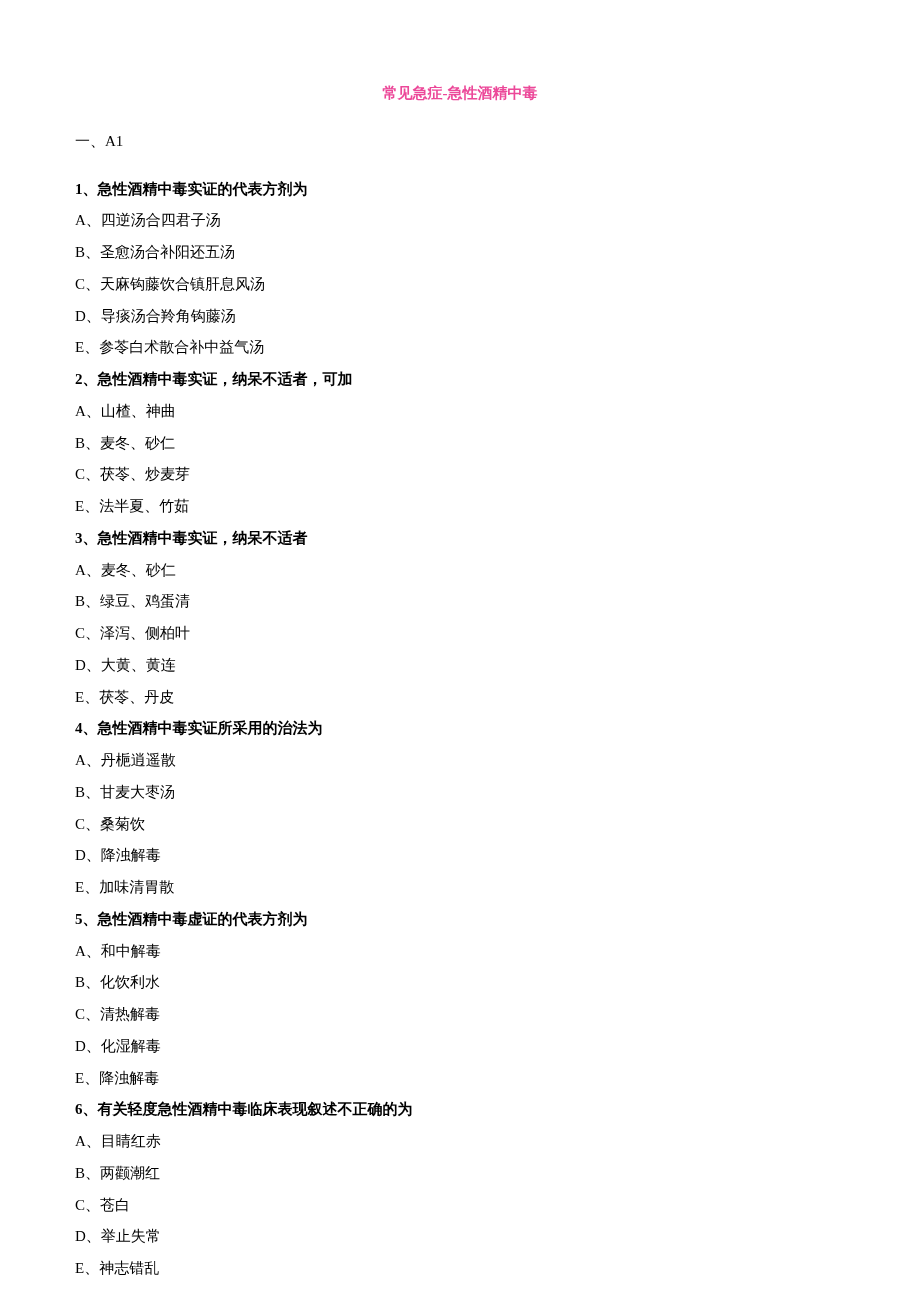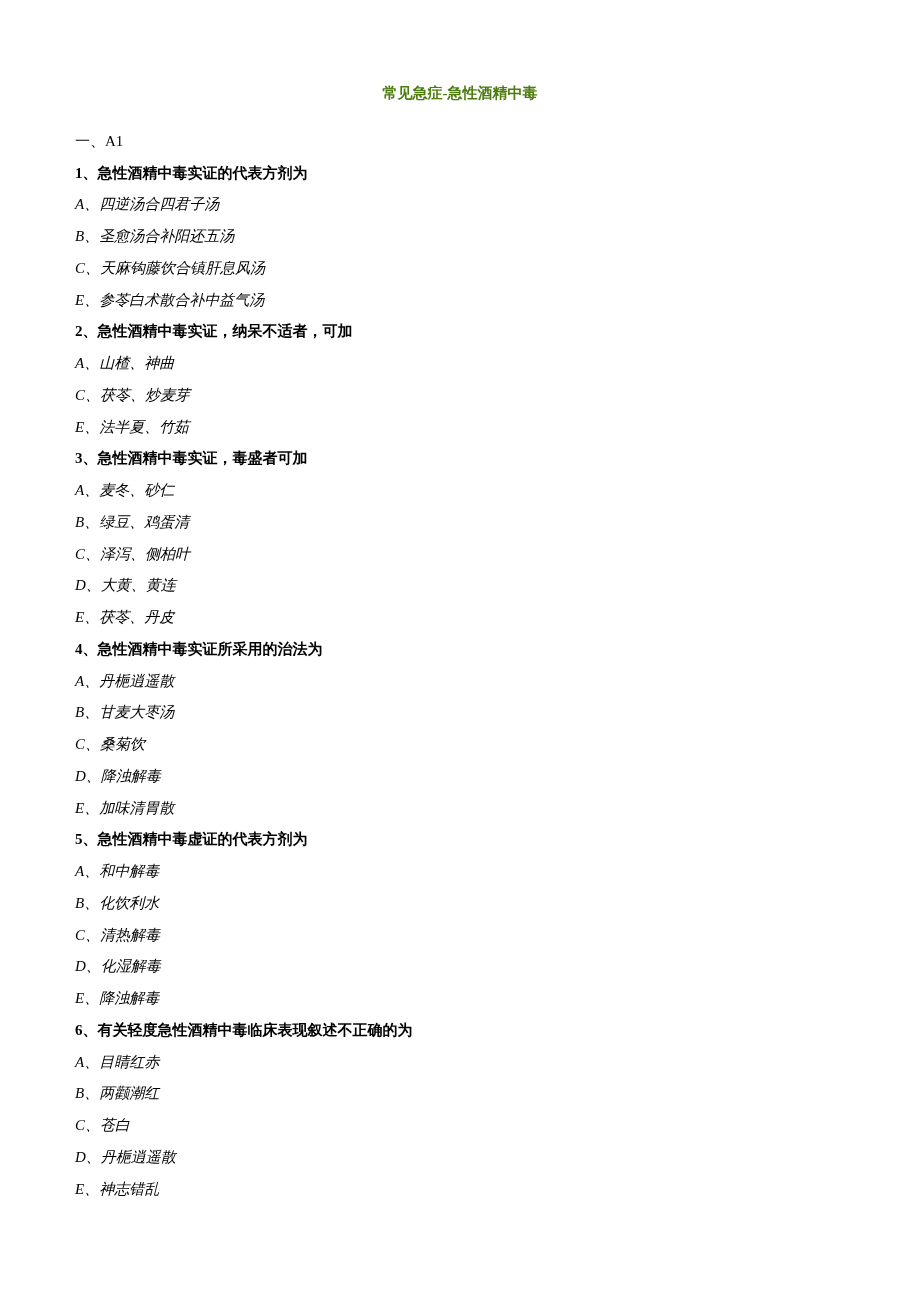--- a/index.html
+++ b/index.html
@@ -11,62 +11,63 @@
       font-family: "SimSun", "宋体", serif;
       background: #ffffff;
       width: 920px;
       padding: 80px 75px 40px 75px;
       font-size: 15px;
       line-height: 1.85;
       color: #000;
     }
     .title {
       text-align: center;
-      color: #4d7c0f;
+      color: #ec4899;
       font-weight: bold;
       font-size: 15px;
       margin-bottom: 20px;
       font-family: "SimSun", "宋体", serif;
     }
     .section-label {
-      margin-bottom: 4px;
+      margin-bottom: 20px;
     }
     .question-stem {
       font-weight: bold;
       margin-bottom: 4px;
     }
     .option {
       margin-bottom: 4px;
-      font-style: italic;
     }
   </style>
 </head>
 <body>
 
 <div class="title">常见急症-急性酒精中毒</div>
 
 <div class="section-label">一、A1</div>
 
 <div>
   <div class="question-stem"><span>1</span>、<span>急性酒精中毒实证的代表方剂为</span></div>
   <div class="option">A、四逆汤合四君子汤</div>
   <div class="option">B、圣愈汤合补阳还五汤</div>
   <div class="option">C、天麻钩藤饮合镇肝息风汤</div>
+  <div class="option">D、导痰汤合羚角钩藤汤</div>
   <div class="option">E、参苓白术散合补中益气汤</div>
 </div>
 
 <div>
   <div class="question-stem"><span>2</span>、<span>急性酒精中毒实证，纳呆不适者，可加</span></div>
   <div class="option">A、山楂、神曲</div>
+  <div class="option">B、麦冬、砂仁</div>
   <div class="option">C、茯苓、炒麦芽</div>
   <div class="option">E、法半夏、竹茹</div>
 </div>
 
 <div>
-  <div class="question-stem"><span>3</span>、<span>急性酒精中毒实证，毒盛者可加</span></div>
+  <div class="question-stem"><span>3</span>、<span>急性酒精中毒实证，纳呆不适者</span></div>
   <div class="option">A、麦冬、砂仁</div>
   <div class="option">B、绿豆、鸡蛋清</div>
   <div class="option">C、泽泻、侧柏叶</div>
   <div class="option">D、大黄、黄连</div>
   <div class="option">E、茯苓、丹皮</div>
 </div>
 
 <div>
   <div class="question-stem"><span>4</span>、<span>急性酒精中毒实证所采用的治法为</span></div>
   <div class="option">A、丹梔逍遥散</div>
@@ -83,15 +84,15 @@
   <div class="option">C、清热解毒</div>
   <div class="option">D、化湿解毒</div>
   <div class="option">E、降浊解毒</div>
 </div>
 
 <div>
   <div class="question-stem"><span>6</span>、<span>有关轻度急性酒精中毒临床表现叙述不正确的为</span></div>
   <div class="option">A、目睛红赤</div>
   <div class="option">B、两颧潮红</div>
   <div class="option">C、苍白</div>
-  <div class="option">D、丹梔逍遥散</div>
+  <div class="option">D、举止失常</div>
   <div class="option">E、神志错乱</div>
 </div>
 
 </body></html>

